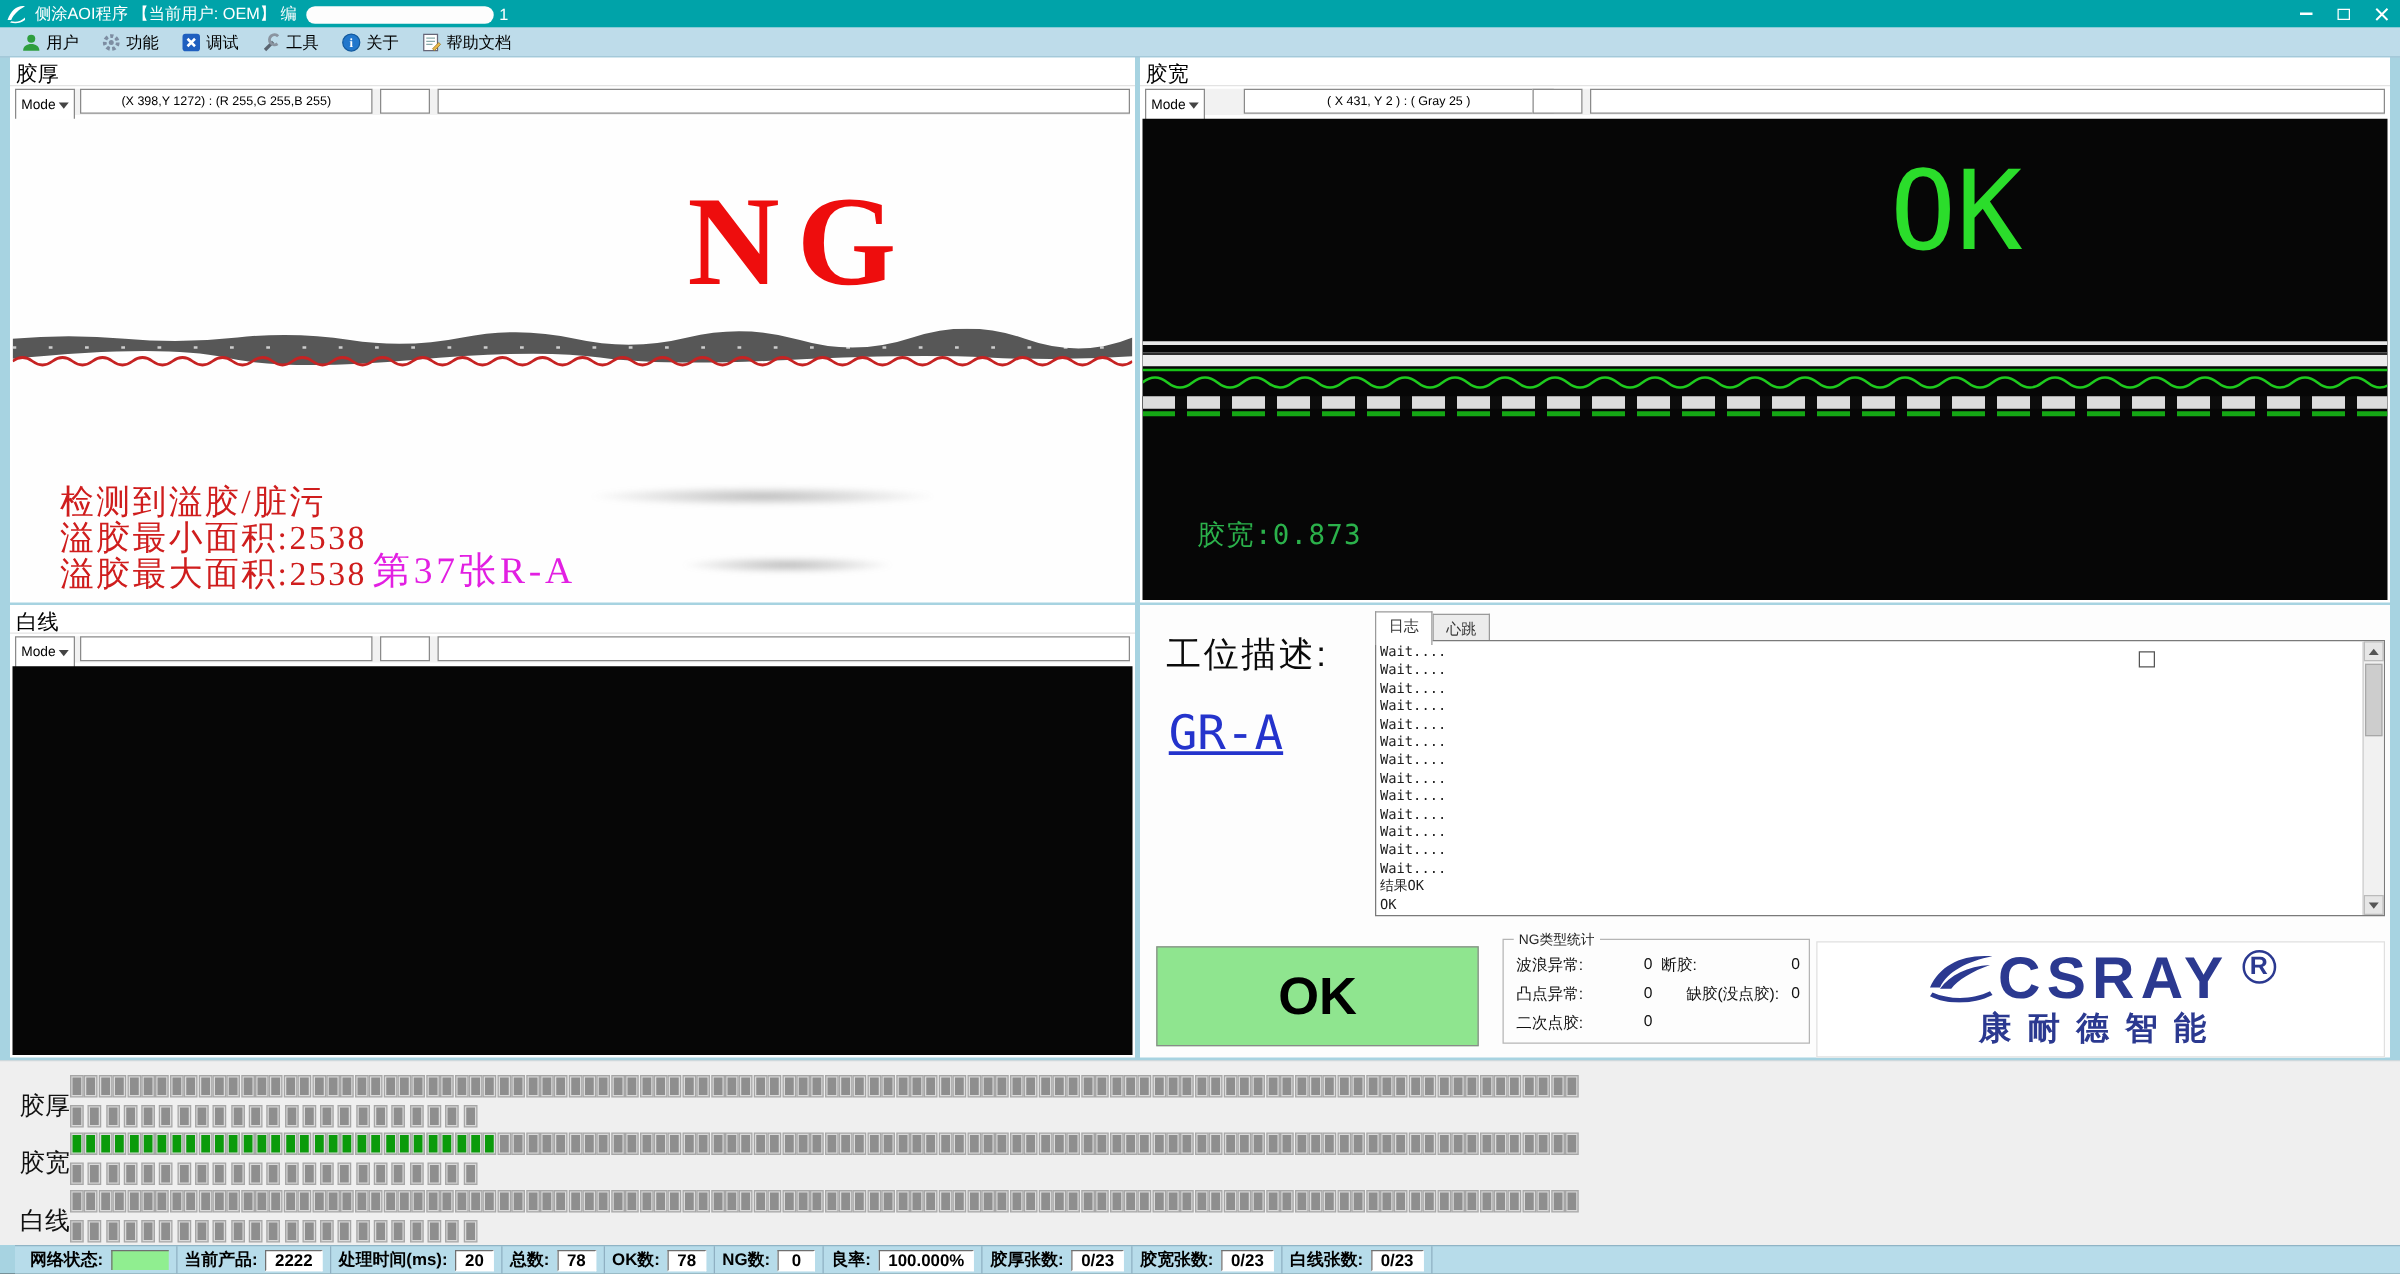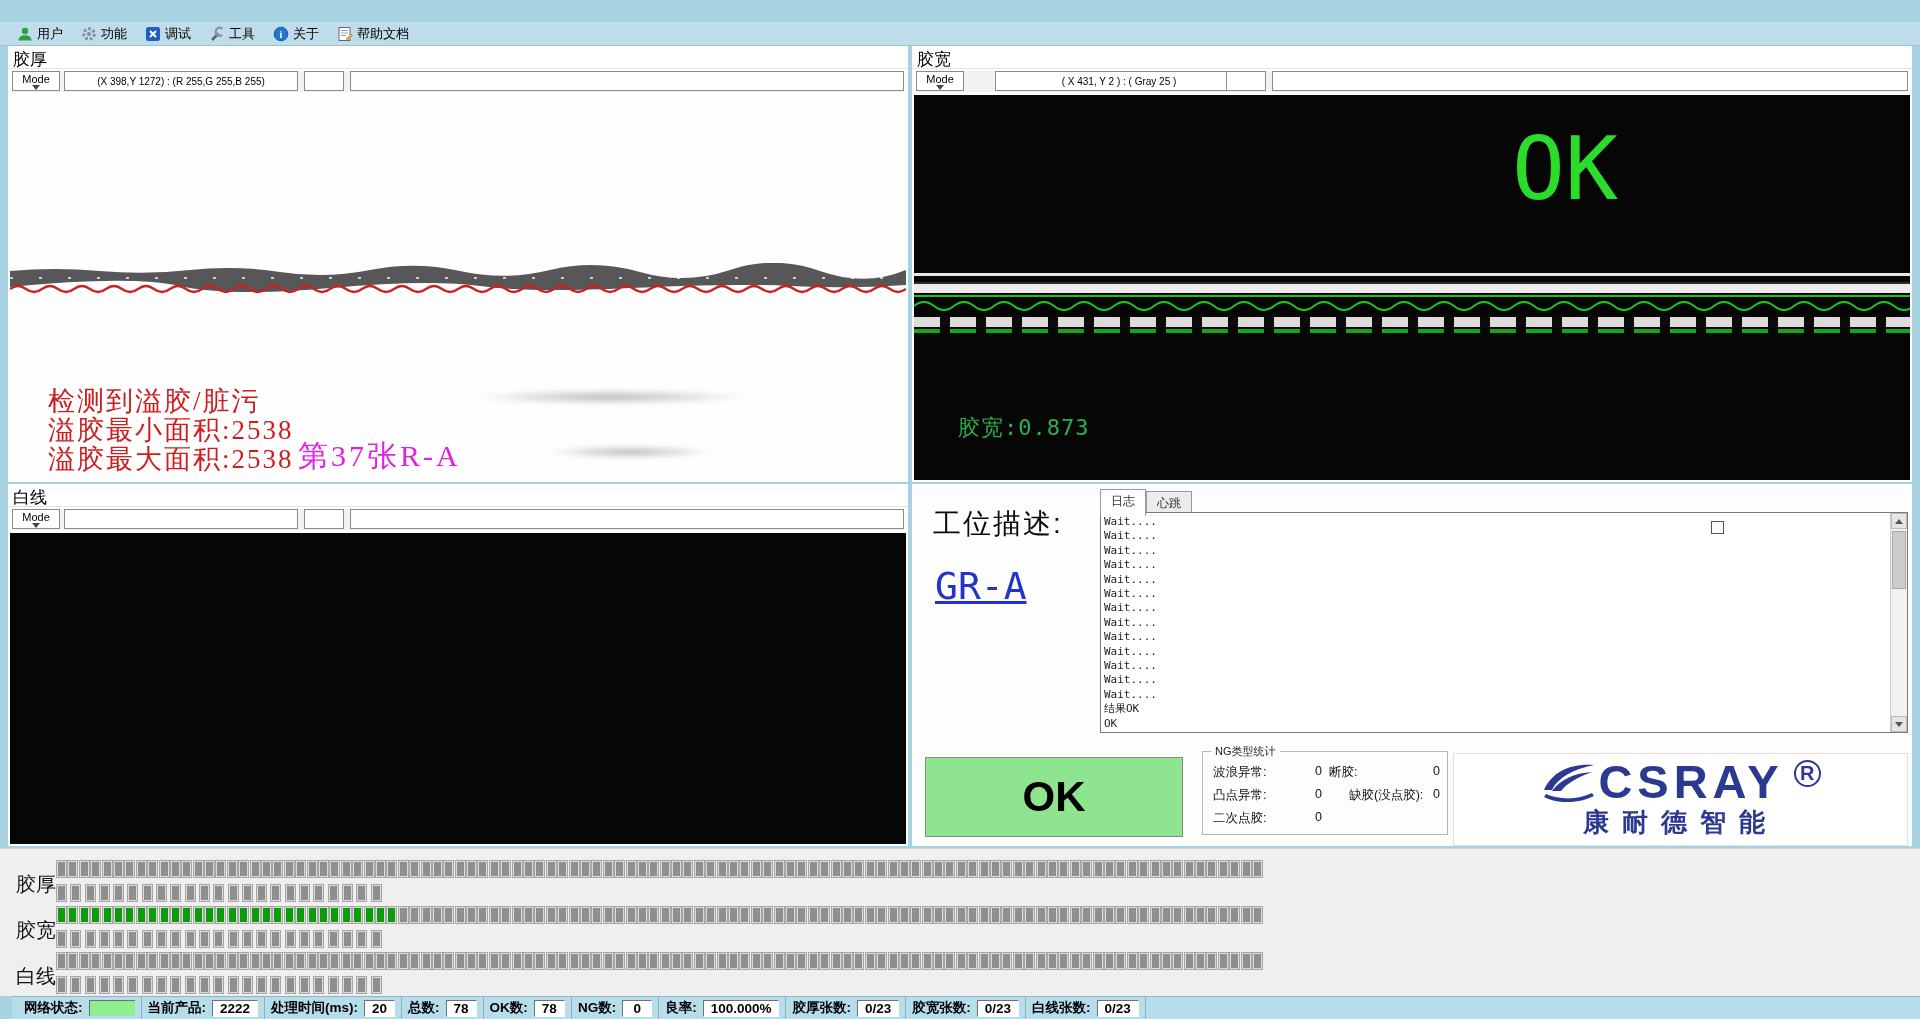--- a/index.html
+++ b/index.html
@@ -25,21 +25,21 @@
   .menu-item { display:flex; align-items:center; gap:4px; padding:2px 9px; font-size:13px; cursor:default; }
   .menu-item .mi-icon { width:16px; height:16px; display:inline-flex; }
 
   
   .panel { position:absolute; background:#fff; }
   .panel-title { position:absolute; left:5px; top:2px; font-size:17px; color:#000; }
   .panel-rule { position:absolute; left:0; right:0; top:22px; height:1px; background:#e3e3e3; }
   .mode-row { position:absolute; left:4px; right:4px; top:25px; height:21px; background:#f2f2f2; }
   .combo { position:absolute; left:0; top:0; width:48px; height:20px; background:#fff;
            border:1px solid #8a8a8a; font-size:11px; display:flex; align-items:center;
-           justify-content:space-between; padding:1px 4px;flex-direction:column; }
+           justify-content:space-between; padding:12px 4px; }
   .combo-arrow { width:0; height:0; border-left:4px solid transparent; border-right:4px solid transparent;
                  border-top:5px solid #444; }
   .field { position:absolute; top:0; height:20px; background:#fff; border:1px solid #8a8a8a;
            font-size:10px; display:flex; align-items:center; justify-content:center; white-space:nowrap; }
   .img-area { position:absolute; left:2px; right:2px; top:49px; bottom:2px; overflow:hidden; }
   .img-black { background:#060606; }
   .img-white { background:#fefefe; }
 
   
   #ng-text { position:absolute; left:540px; top:40px; font-family:"Liberation Serif", serif;
@@ -127,20 +127,42 @@
               padding:0 7px; margin-right:6px; min-width:30px; text-align:center; }
   .sb-led { width:46px; height:16px; background:#90ee90; border-top:1px solid #707070;
             border-left:1px solid #707070; margin-right:6px; }
   .sb-sep { width:1px; height:100%; background:#8fb0c2; }
 </style>
 </head>
 <body>
 
 <div id="app">
 
+  <div id="titlebar">
+    <svg id="app-icon" viewBox="0 0 18 18">
+      <path d="M2 14 C5 6 10 2 16 3 C11 6 7 9 5 14 Z" fill="#fff"></path>
+      <path d="M5 15 C9 16 13 15 16 12 L16 14 C12 17 8 17 4 16 Z" fill="#fff"></path>
+    </svg>
+    <span id="title-text">侧涂AOI程序 【当前用户: OEM】 编</span>
+    <span id="title-redaction"></span>
+    <span>1</span>
+    <div id="win-controls">
+      <div class="win-btn">
+          <div class="glyph-min"></div>
+        </div>
+      <div class="win-btn">
+          <div class="glyph-max"></div>
+        </div>
+      <div class="win-btn">
+        <svg width="11" height="11" viewBox="0 0 11 11">
+          <path d="M1 1 L10 10 M10 1 L1 10" stroke="#fff" stroke-width="1.6"></path>
+        </svg>
+      </div>
+    </div>
+  </div>
 
   <div id="menubar">
       <div class="menu-item">
         <span class="mi-icon">
           <svg viewBox="0 0 16 16" width="16" height="16">
             <circle cx="8" cy="5" r="3.2" fill="#2e9e3e"></circle>
             <path d="M1.5 14.5c0-3.6 3-5.3 6.5-5.3s6.5 1.7 6.5 5.3z" fill="#2e9e3e"></path>
           </svg>
         </span>
         <span>用户</span>
@@ -200,20 +222,21 @@
     <div class="mode-row">
       <div class="combo">
         <span>Mode</span>
         <span class="combo-arrow"></span>
       </div>
       <div class="field" style="left:52px; width:234px;">(X 398,Y 1272) : (R 255,G 255,B 255)</div>
       <div class="field" style="left:292px; width:40px;"></div>
       <div class="field" style="left:338px; right:0;"></div>
     </div>
     <div class="img-area img-white">
+      <div id="ng-text">NG</div>
       <svg style="position:absolute; left:0; top:168px;" width="896" height="40">
         <path id="strip-body" fill="#575757" d="M0 8 Q45 4 90 8 T180 7 T270 9 T360 7 T450 8 T540 7 T630 9 T720 7 T810 8 T896 7 L896 22 Q840 26 780 23 T620 25 T470 23 T320 25 T170 23 T0 24 Z"></path>
         <path id="strip-dashes" stroke="#ffffff" stroke-width="2" stroke-dasharray="3 26" fill="none" d="M0 15 L896 15" opacity=".7"></path>
         <path id="red-squiggle" stroke="#c62323" stroke-width="2.2" fill="none" d="M0 26 q8 -6 16 0 t16 0 t16 0 t16 0 t16 0 t16 0 t16 0 t16 0 t16 0 t16 0 t16 0 t16 0 t16 0 t16 0 t16 0 t16 0 t16 0 t16 0 t16 0 t16 0 t16 0 t16 0 t16 0 t16 0 t16 0 t16 0 t16 0 t16 0 t16 0 t16 0 t16 0 t16 0 t16 0 t16 0 t16 0 t16 0 t16 0 t16 0 t16 0 t16 0 t16 0 t16 0 t16 0 t16 0 t16 0 t16 0 t16 0 t16 0 t16 0 t16 0 t16 0 t16 0 t16 0 t16 0 t16 0 t16 0"></path>
       </svg>
       <div class="smudge" style="left:460px; top:294px; width:280px; height:16px;"></div>
       <div class="smudge" style="left:535px; top:350px; width:170px; height:14px;"></div>
       <div class="red-msg" style="top:288px;">检测到溢胶/脏污</div>
       <div class="red-msg" style="top:317px;">溢胶最小面积:2538</div>
       <div class="red-msg" style="top:346px;">溢胶最大面积:2538</div>

